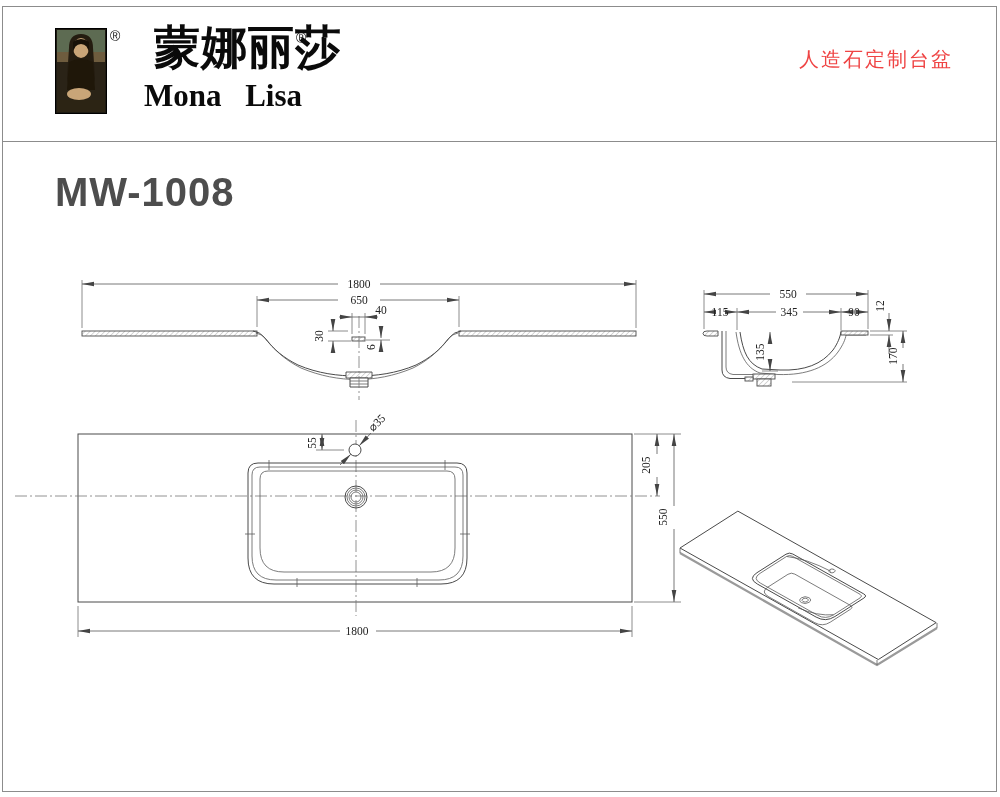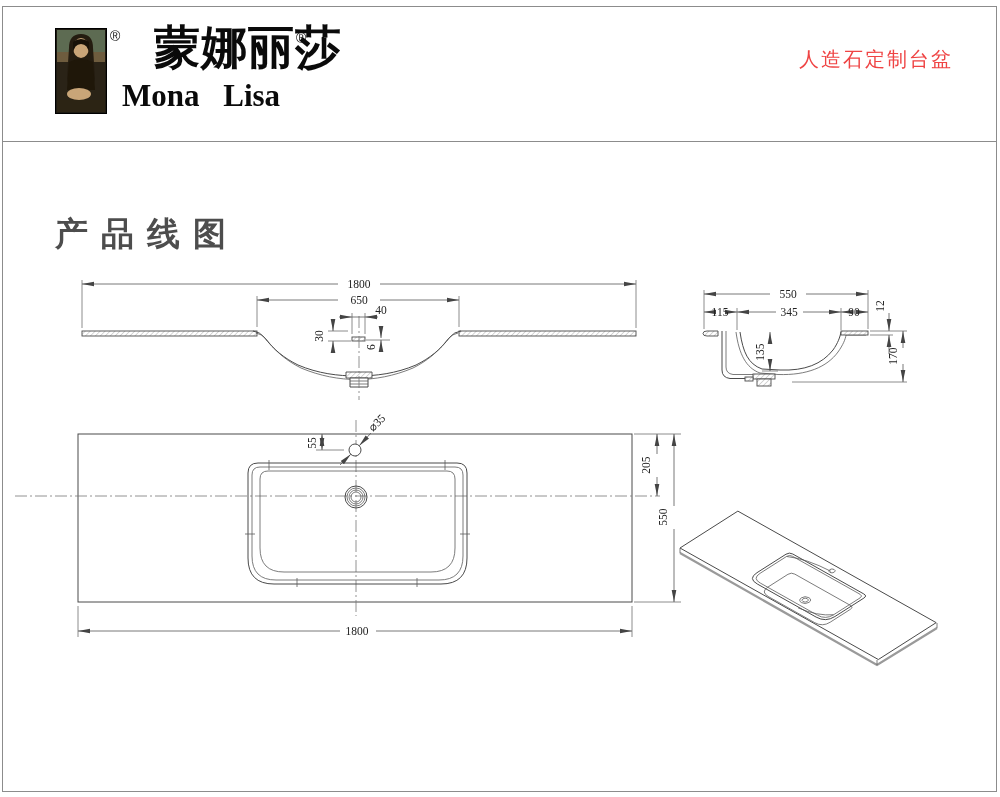--- a/index.html
+++ b/index.html
@@ -7,21 +7,21 @@
         font-family:"Liberation Sans",sans-serif;}
   .frame{position:absolute;left:2px;top:6px;width:993px;height:784px;
          border:1px solid #8c8c8c;}
   .divider{position:absolute;left:2px;top:141px;width:995px;height:1px;background:#8c8c8c;}
   
   .logo{position:absolute;left:55px;top:28px;width:52px;height:86px;}
   .reg1{position:absolute;left:110px;top:28px;font-size:14px;color:#111;}
   .brandcn{position:absolute;left:124px;top:24px;font-size:46px;font-weight:900;
            color:#0a0a0a;letter-spacing:1px;line-height:1;margin-left:30px;}
   .reg2{position:absolute;left:296px;top:30px;font-size:14px;color:#111;}
-  .branden{position:absolute;left:122px;top:78px;width:180px;text-align:left;
+  .branden{position:absolute;left:122px;top:78px;width:180px;text-align:right;
            font-family:"Liberation Serif",serif;font-weight:bold;font-size:31px;
            color:#0a0a0a;word-spacing:16px;}
   .prodcn{position:absolute;right:47px;top:46px;font-size:20px;color:#ef4444;
           letter-spacing:2px;}
   .proden{position:absolute;right:47px;top:72px;font-size:21px;color:#3a3a3a;
           letter-spacing:0.5px;}
   
   .model{position:absolute;left:55px;top:170px;font-size:40px;font-weight:800;
          color:#4d4d4d;letter-spacing:1px;}
   .subtitle{position:absolute;left:55px;top:212px;font-size:33px;font-weight:700;
@@ -58,21 +58,21 @@
       <ellipse cx="24" cy="66" rx="12" ry="6" fill="#c9a578"></ellipse>
       <path d="M2,72 L50,72 L50,84 L2,84 Z" fill="#2c2414"></path>
     </svg>
   </div>
   <span class="reg1">®</span>
   <div class="brandcn">蒙娜丽莎</div>
   <span class="reg2">®</span>
   <div class="branden">Mona Lisa</div>
   <div class="prodcn">人造石定制台盆</div>
 
-  <div class="subtitle">产品线图</div>
+  <div class="model">MW-1008</div>
 
   <svg id="drawing" width="1000" height="797" viewBox="0 0 1000 797">
     <defs>
       <marker id="ar" viewBox="0 0 12 6" refX="12" refY="3" markerWidth="12" markerHeight="6" orient="auto-start-reverse" markerUnits="userSpaceOnUse">
         <path d="M12,3 L0,0.7 L0,5.3 Z" fill="#444"></path>
       </marker>
       <marker id="ae" viewBox="0 0 12 6" refX="12" refY="3" markerWidth="12" markerHeight="6" orient="auto" markerUnits="userSpaceOnUse">
         <path d="M12,3 L0,0.7 L0,5.3 Z" fill="#444"></path>
       </marker>
       <pattern id="h" patternUnits="userSpaceOnUse" width="3.5" height="3.5" patternTransform="rotate(45)">

